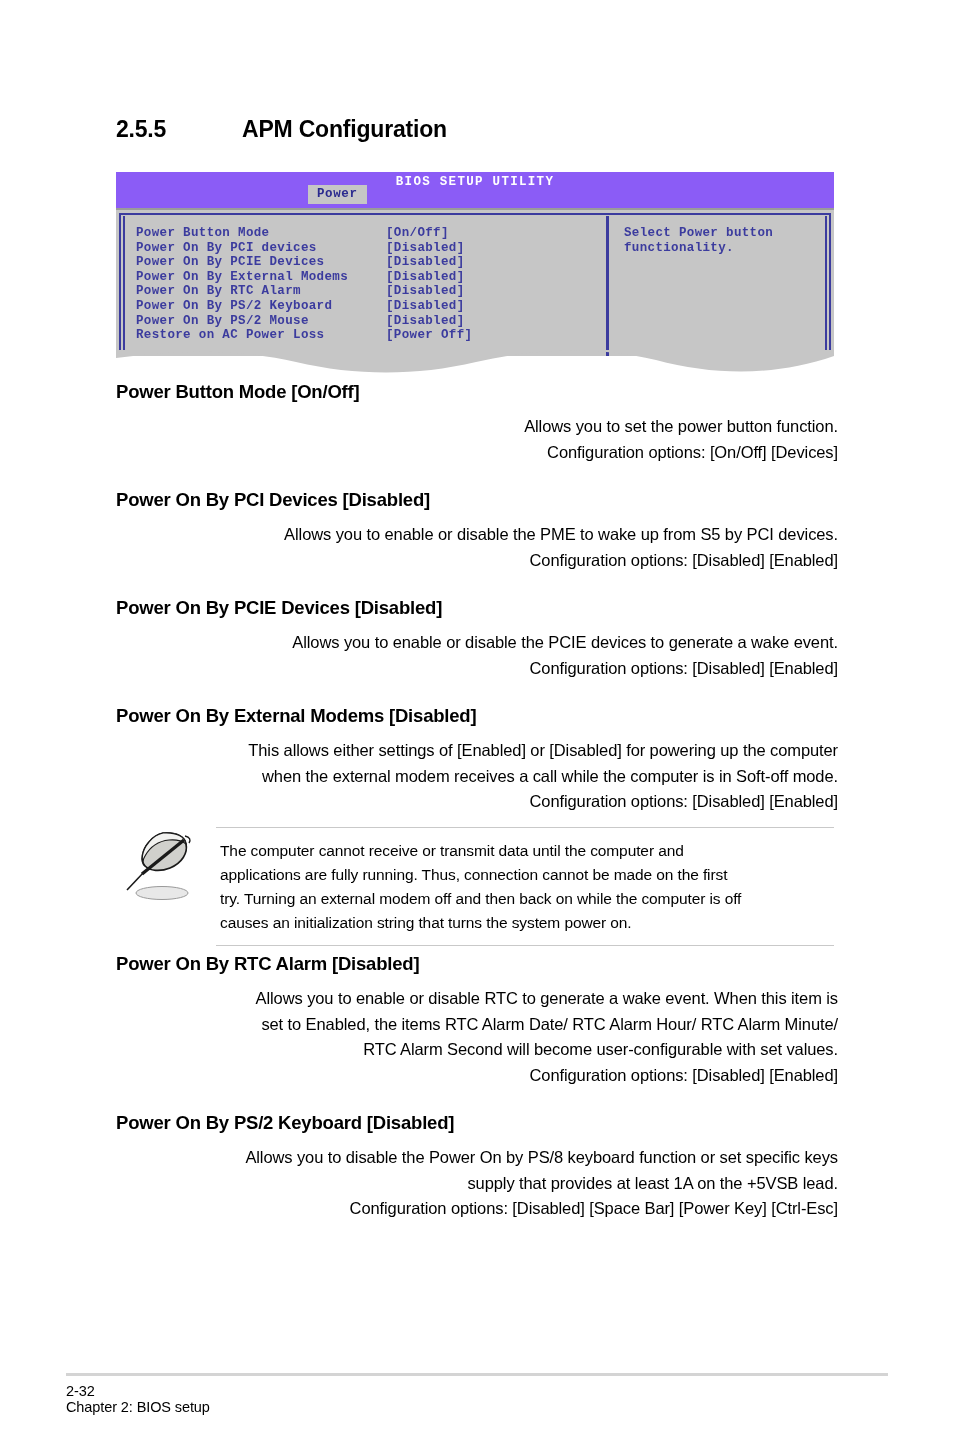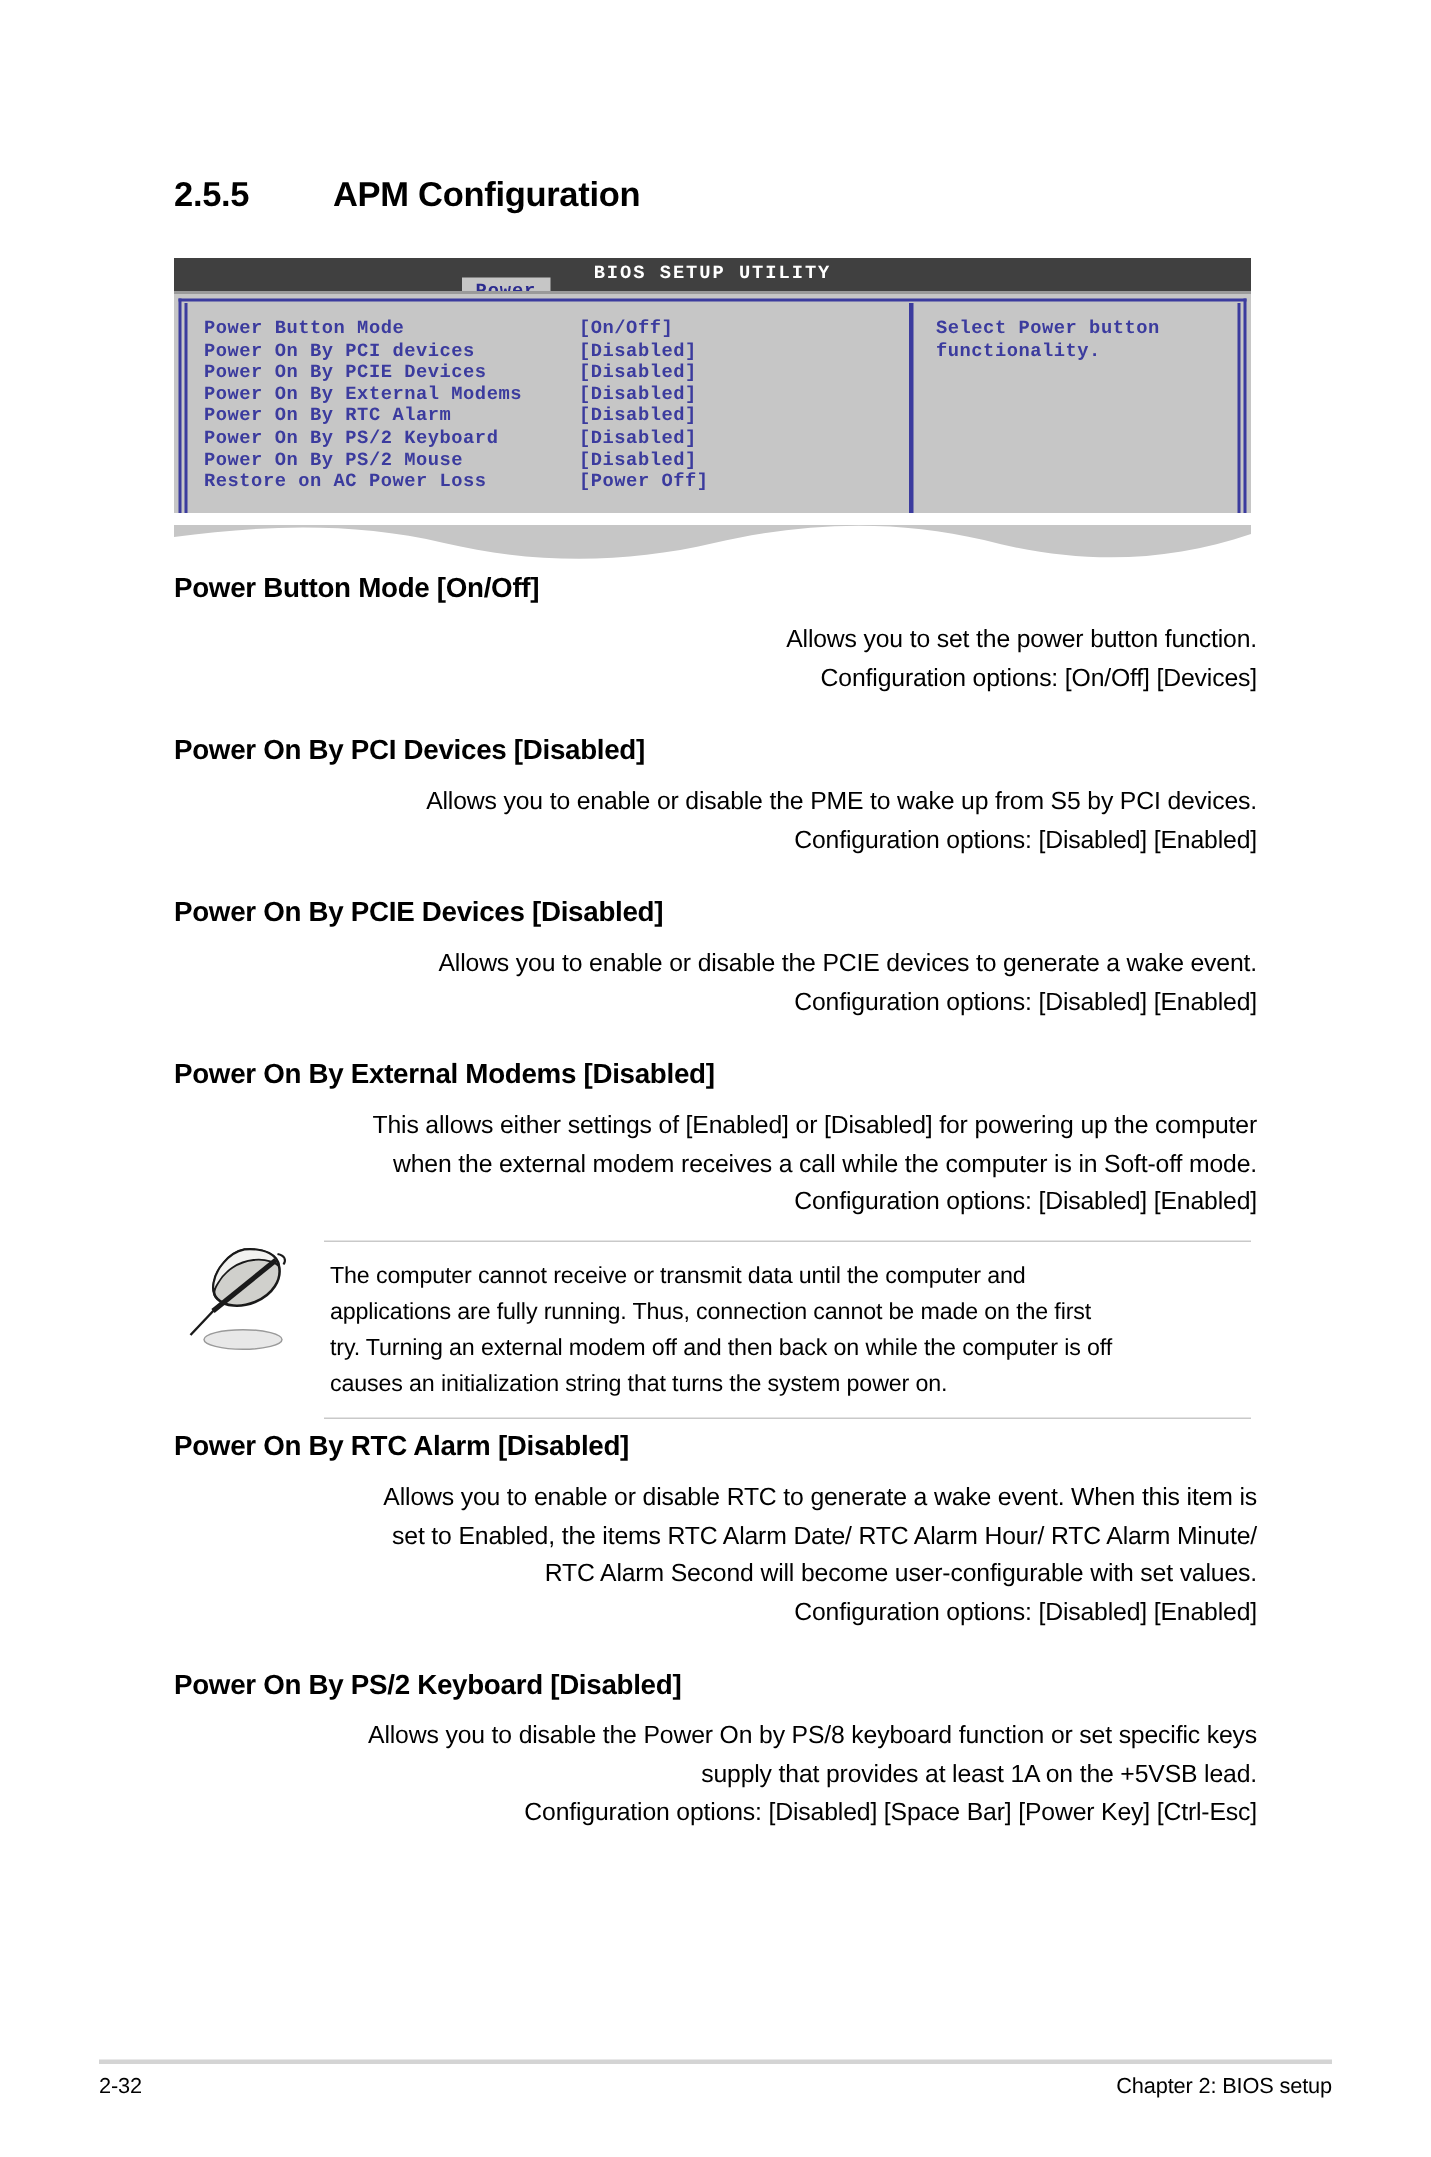--- a/index.html
+++ b/index.html
@@ -17,20 +17,21 @@
   }
 
   
   .page-heading {
     position: absolute;
     left: 116px;
     top: 116px;
     width: 720px;
     display: flex;
     align-items: baseline;
+    gap: 20px;
   }
   .heading-num {
     font-size: 23px;
     font-weight: bold;
     letter-spacing: -0.2px;
     width: 106px;
     flex: 0 0 106px;
   }
   .heading-title {
     font-size: 23px;
@@ -41,22 +42,22 @@
   
   .bios-wrap {
     position: absolute;
     left: 116px;
     top: 172px;
     width: 718px;
     height: 180px;
   }
   .bios-titlebar {
     position: relative;
-    height: 22px;
-    background: #404040;
+    height: 36px;
+    background: #8b5cf6;
   }
   .bios-title {
     position: absolute;
     left: 0;
     right: 0;
     top: 3px;
     text-align: center;
     color: #ffffff;
     font-family: "Liberation Mono", monospace;
     font-size: 12.5px;
@@ -221,20 +222,21 @@
   }
   .footer {
     position: absolute;
     left: 66px;
     top: 1383px;
     width: 822px;
     display: flex;
     justify-content: space-between;
     font-size: 14.5px;
     letter-spacing: -0.1px;
+    flex-direction: column;
   }
 </style>
 </head>
 <body>
 
 <div class="page-heading">
   <span class="heading-num">2.5.5</span>
   <span class="heading-title">APM Configuration</span>
 </div>
 

